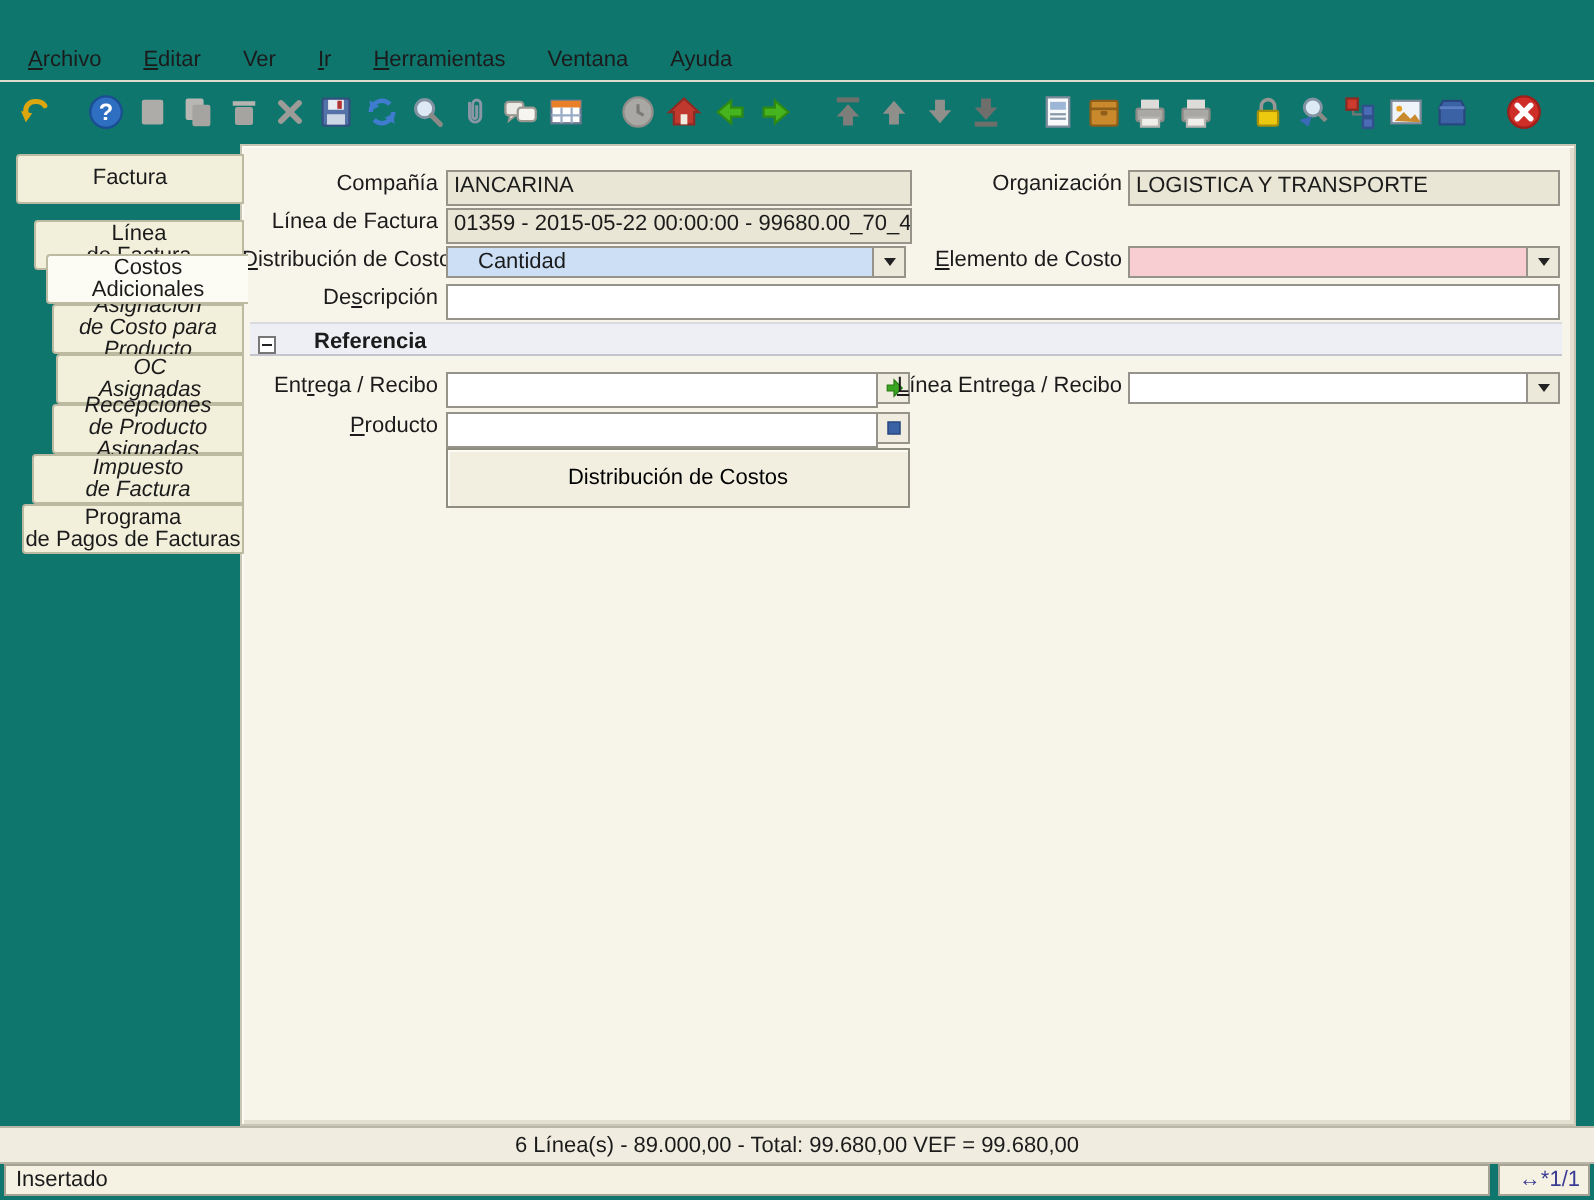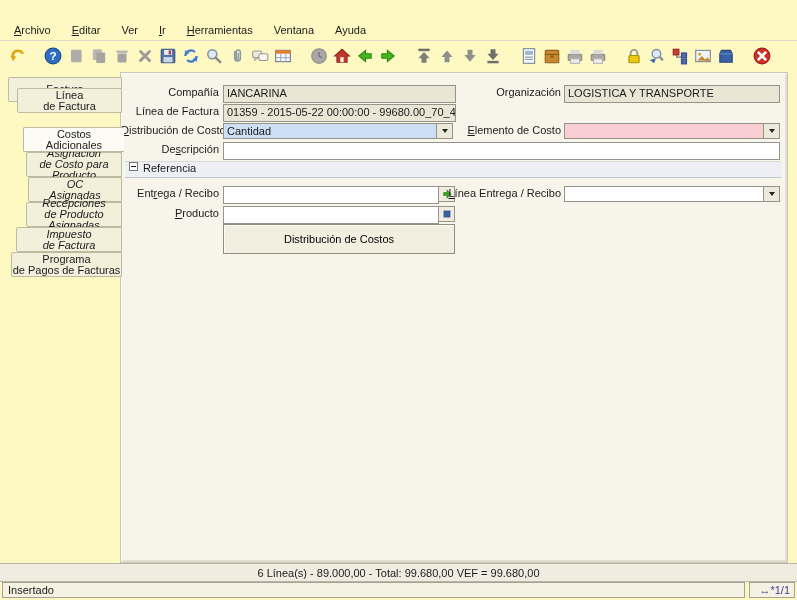--- a/index.html
+++ b/index.html
@@ -1,18 +1,18 @@
 <!DOCTYPE html>
 <html><head>
 <meta charset="utf-8">
 <style>
   html,body{margin:0;padding:0;background:#cfccc0;}
   .window{
     position:relative;width:797px;height:600px;overflow:hidden;
-    background:#fef9c3;
+    background:#0f766e;
     font-family:"Liberation Sans",sans-serif;font-size:11px;color:#1b1b1b;
   }
   
   .menubar{position:absolute;left:0;top:19px;right:0;height:21px;
     display:flex;align-items:center;gap:17px;padding-left:12px;
     border-bottom:1px solid #dedbcd;}
   .menu-item{cursor:default;padding:1px 2px;}
   .menu-item u{text-underline-offset:1px;}
   
   .toolbar{position:absolute;left:0;top:41px;right:0;height:29px;
@@ -33,33 +33,33 @@
   .panel{position:absolute;left:120px;top:2px;right:9px;bottom:0;
     background:#f7f4e9;border:1px solid #c8c5b4;
     box-shadow:inset 1px 1px 0 #fcfbf4, inset -2px -2px 0 #e3e0d1;}
   
   .lbl{position:absolute;height:15px;line-height:15px;text-align:right;white-space:nowrap;}
   .fld{position:absolute;height:18px;line-height:14px;box-sizing:border-box;
     border:1px solid #96948a;background:#fff;padding:0 3px;overflow:hidden;white-space:nowrap;}
   .fld.ro{background:#e9e6d5;}
   .dd{position:absolute;height:16px;box-sizing:border-box;border:1px solid #96948a;
     display:flex;align-items:stretch;background:#fff;}
-  .dd .dd-txt{flex:1;line-height:14px;padding:0 3px;overflow:hidden;white-space:nowrap;}
+  .dd .dd-txt{flex:1;line-height:14px;padding:0 15px;overflow:hidden;white-space:nowrap;}
   .dd .dd-txt.mand-filled{background:#ccdff5;}
   .dd .dd-txt.mand-empty{background:#f8ced3;}
   .dd .dd-btn{width:15px;background:#ece9db;border-left:1px solid #96948a;
     display:flex;align-items:center;justify-content:center;cursor:default;}
   .dd .dd-arrow{width:0;height:0;border-left:3.5px solid transparent;
     border-right:3.5px solid transparent;border-top:4.5px solid #222;}
   .fld-btn{position:absolute;width:17px;height:16px;box-sizing:border-box;
     border:1px solid #96948a;background:#f0ede0;display:flex;align-items:center;justify-content:center;padding:0;}
   .fld-btn svg{width:12px;height:12px;display:block;}
   .group-hdr{position:absolute;box-sizing:border-box;background:#edeff4;
     border-top:1px solid #d8dae0;border-bottom:1px solid #c3c5cc;
-    display:flex;align-items:flex-start;gap:5px;padding-left:4px;}
+    display:flex;align-items:flex-end;gap:19px;padding-left:4px;font-weight:bold;}
   .collapse-box{width:9px;height:9px;box-sizing:border-box;border:1px solid #777;background:#fff;position:relative;}
   .collapse-box::after{content:"";position:absolute;left:1px;right:1px;top:3px;height:1px;background:#222;}
   .push-btn{position:absolute;box-sizing:border-box;border:1px solid #8f8d80;
     background:#f2efe1;box-shadow:inset 1px 1px 0 #fcfbf4;
     font-family:"Liberation Sans",sans-serif;font-size:11px;text-align:center;padding:0;}
   
   .totalsbar{position:absolute;left:0;right:0;top:563px;height:17px;
     border-top:1px solid #b9b6a8;border-bottom:1px solid #b9b6a8;background:#f0ede0;
     display:flex;align-items:center;justify-content:center;}
   .bottombar{position:absolute;left:0;right:0;top:582px;height:16px;
@@ -343,21 +343,21 @@
         </svg>
       </button>
 
       <button class="push-btn" style="left:102px;top:151px;width:232px;height:30px">Distribución de Costos</button>
     </div>
 
     <div class="tabstrip" id="tabstrip">
         <div class="tab" style="left: 8px; top: 7px;">
           <span>Factura</span>
         </div>
-        <div class="tab" style="left: 17px; top: 18px;">
+        <div class="tab" style="left: 17px; top: 40px;">
           <span>Línea</span>
           <span>de Factura</span>
         </div>
         <div class="tab sel" style="left: 23px; top: 57px;">
           <span>Costos</span>
           <span>Adicionales</span>
         </div>
         <div class="tab it" style="left: 26px; top: 82px;">
           <span>Asignación</span>
           <span>de Costo para Producto</span>

